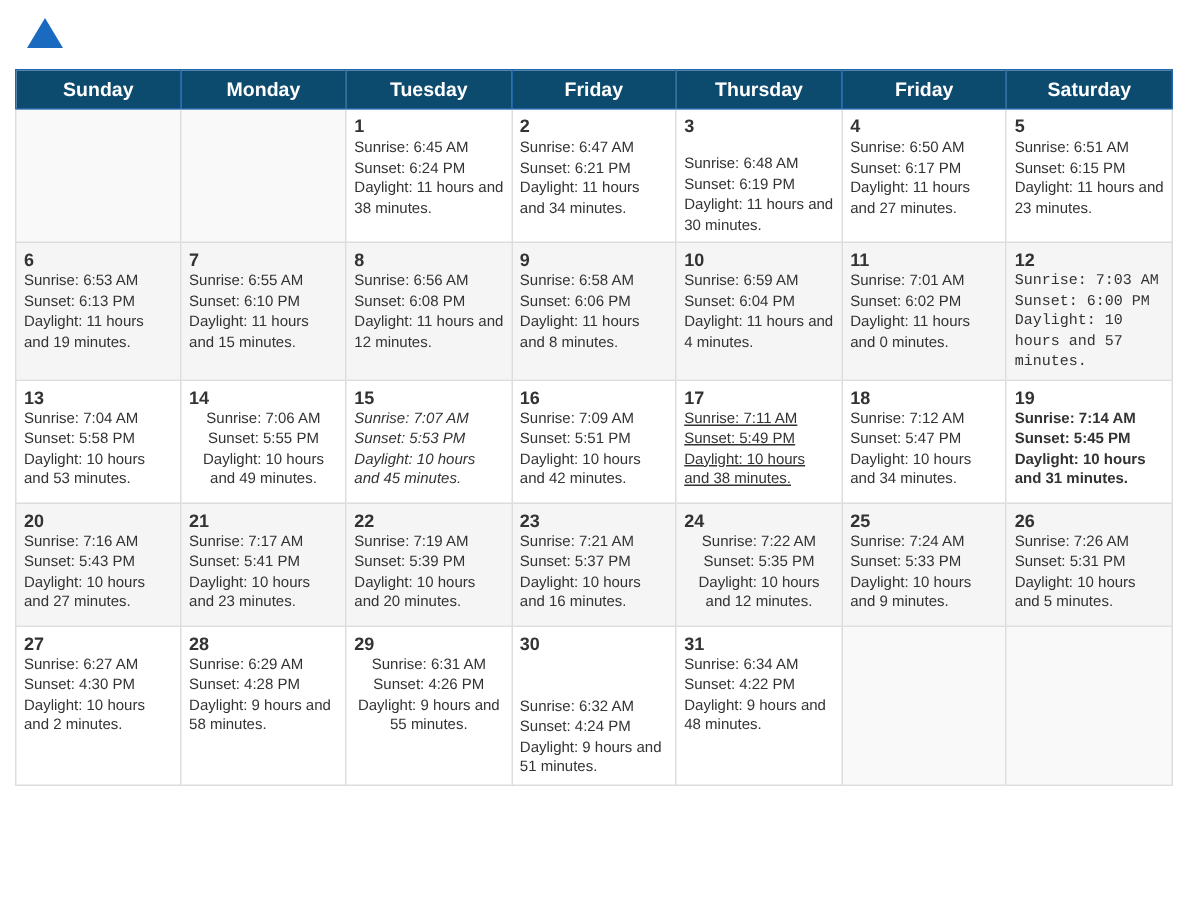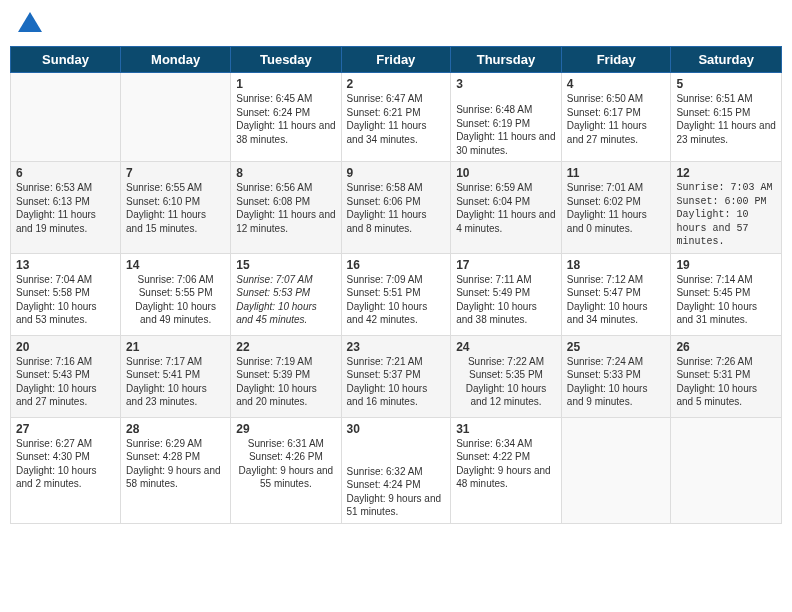--- a/index.html
+++ b/index.html
@@ -218,33 +218,33 @@
 Daylight: 10 hours and 45 minutes.</div>
         </td>
         <td>
           <span class="day-num">16</span>
           <div class="cell-content" style="white-space: pre-line;">Sunrise: 7:09 AM
 Sunset: 5:51 PM
 Daylight: 10 hours and 42 minutes.</div>
         </td>
         <td>
           <span class="day-num">17</span>
-          <div class="cell-content" style="white-space: pre-line;">Sunrise: 7:11 AM
+          <div class="cell-content" style="white-space: pre-line; text-decoration: underline;">Sunrise: 7:11 AM
 Sunset: 5:49 PM
 Daylight: 10 hours and 38 minutes.</div>
         </td>
         <td>
           <span class="day-num">18</span>
           <div class="cell-content" style="white-space: pre-line;">Sunrise: 7:12 AM
 Sunset: 5:47 PM
 Daylight: 10 hours and 34 minutes.</div>
         </td>
         <td>
           <span class="day-num">19</span>
-          <div class="cell-content" style="white-space: pre-line;">Sunrise: 7:14 AM
+          <div class="cell-content" style="white-space: pre-line; font-weight: bold;">Sunrise: 7:14 AM
 Sunset: 5:45 PM
 Daylight: 10 hours and 31 minutes.</div>
         </td>
       </tr>
       <tr>
         <td>
           <span class="day-num">20</span>
           <div class="cell-content" style="white-space: pre-line;">Sunrise: 7:16 AM
 Sunset: 5:43 PM
 Daylight: 10 hours and 27 minutes.</div>

